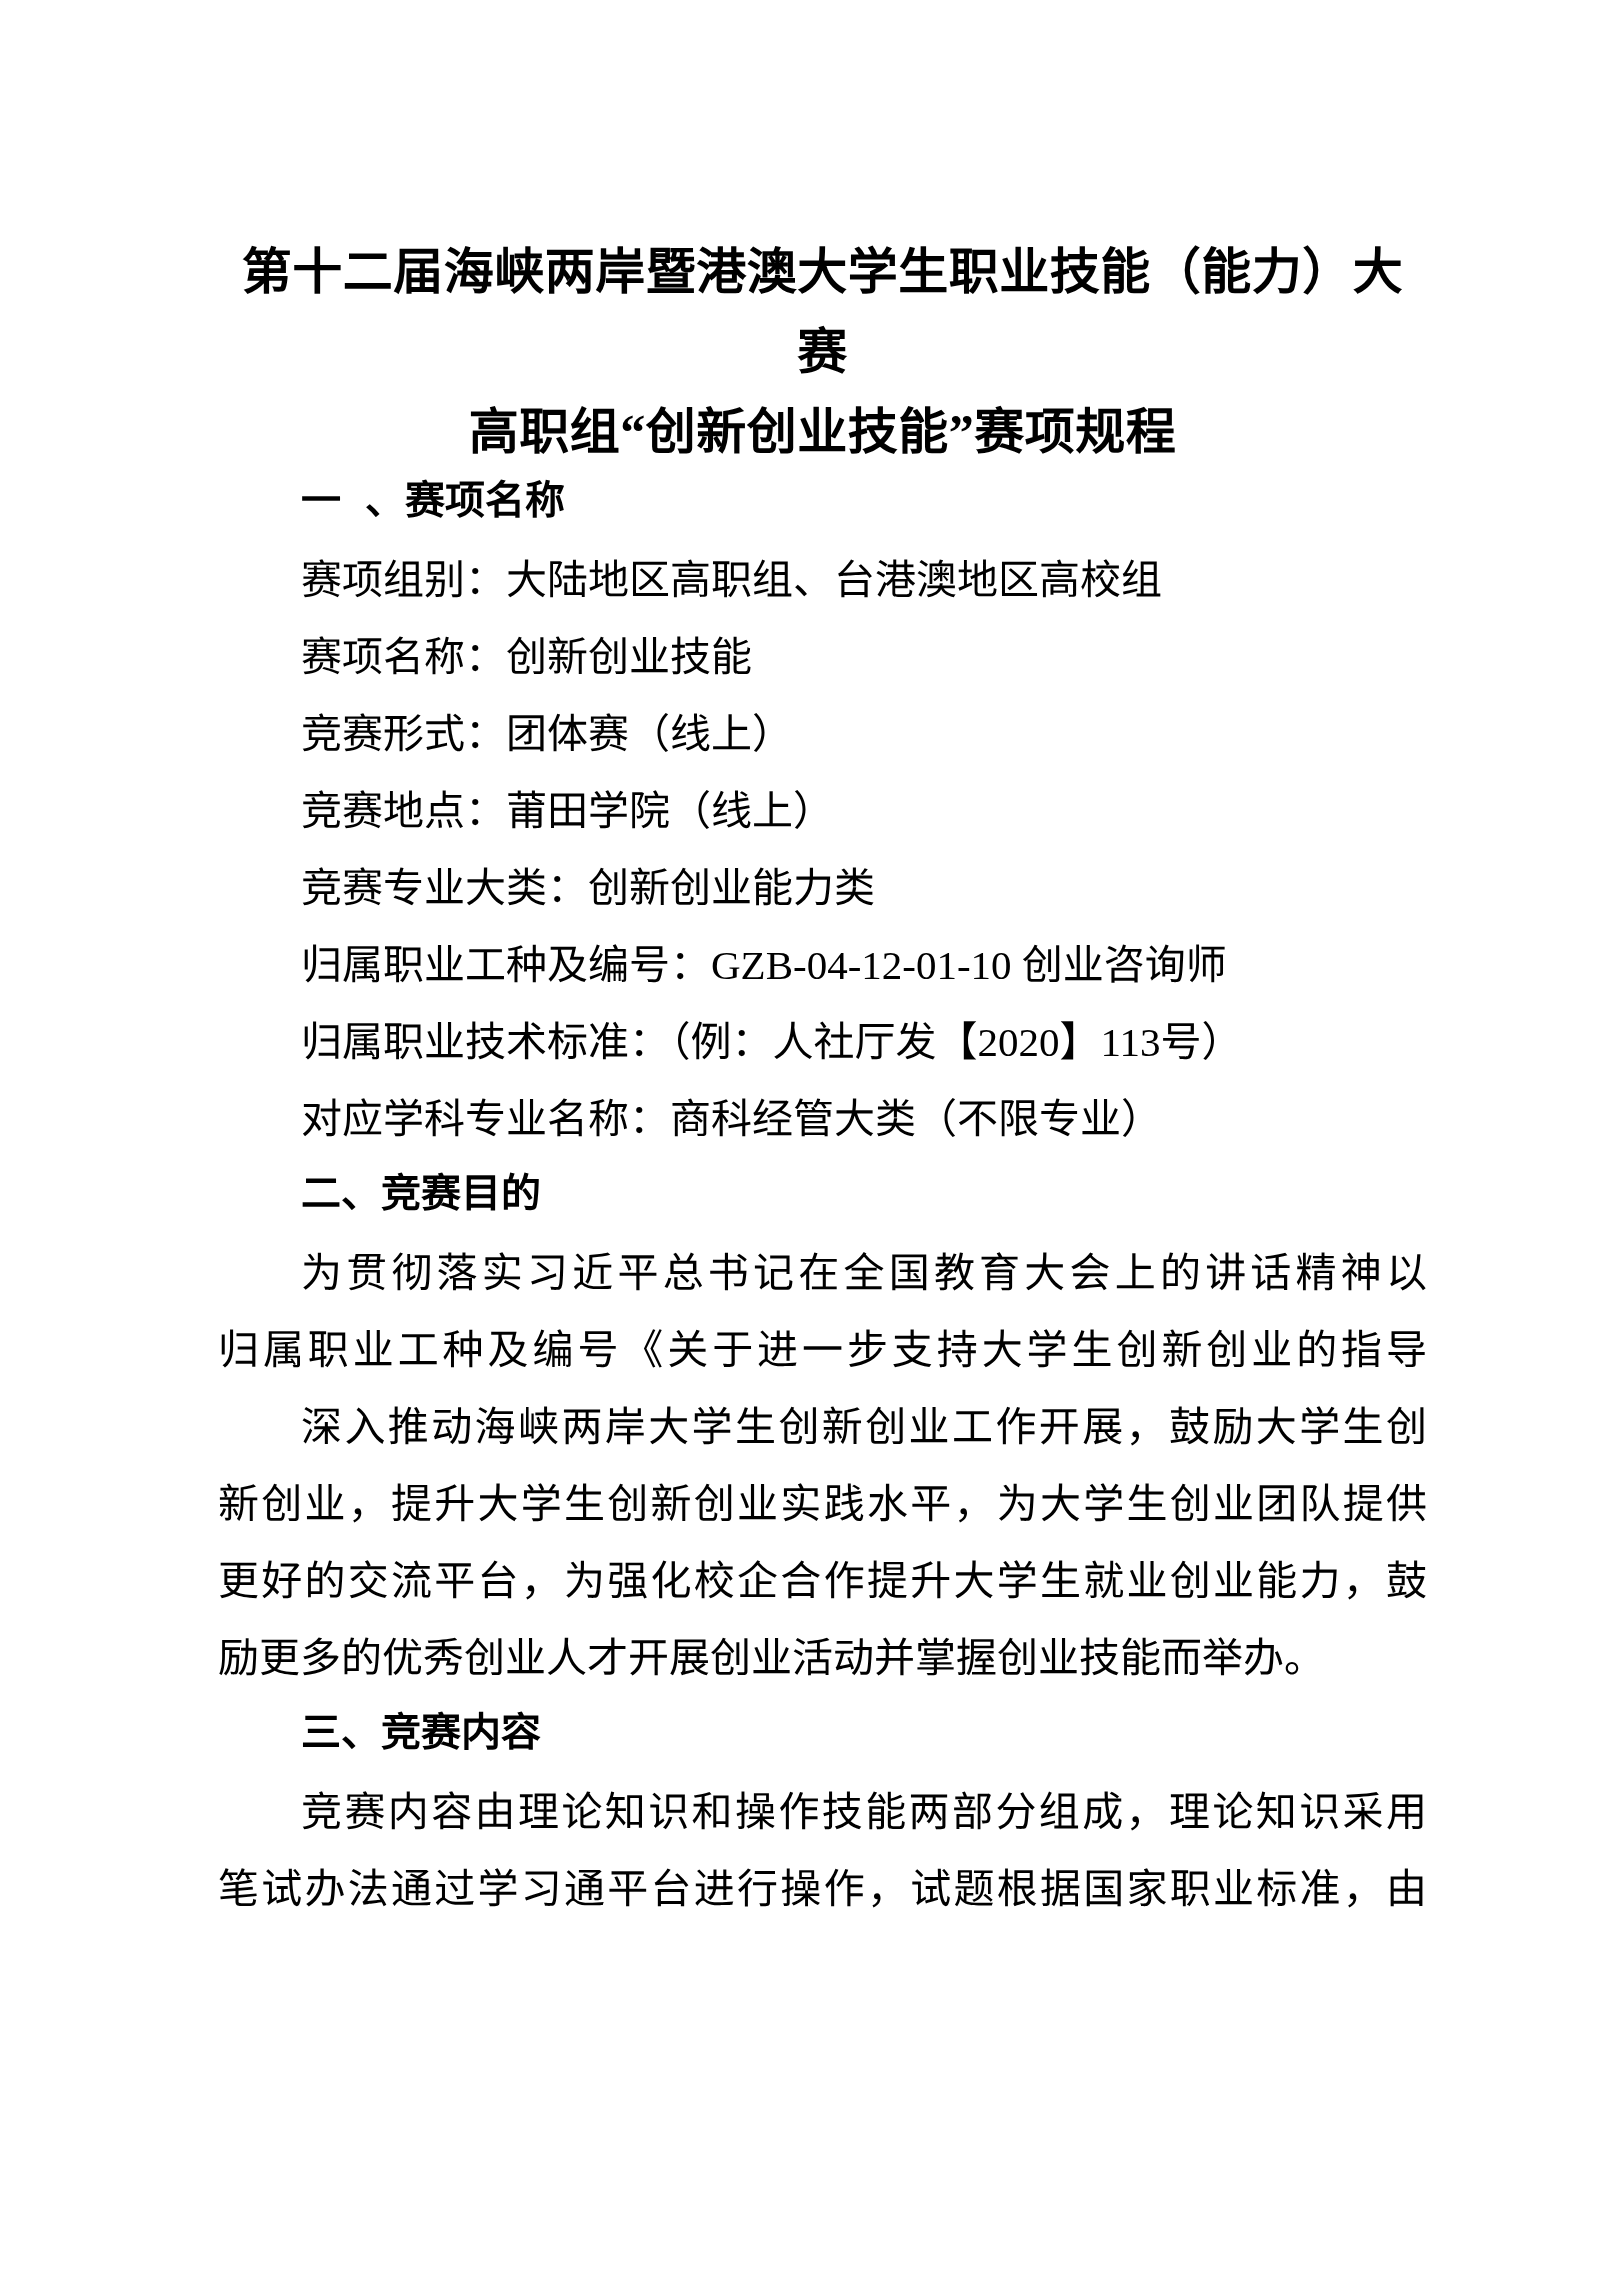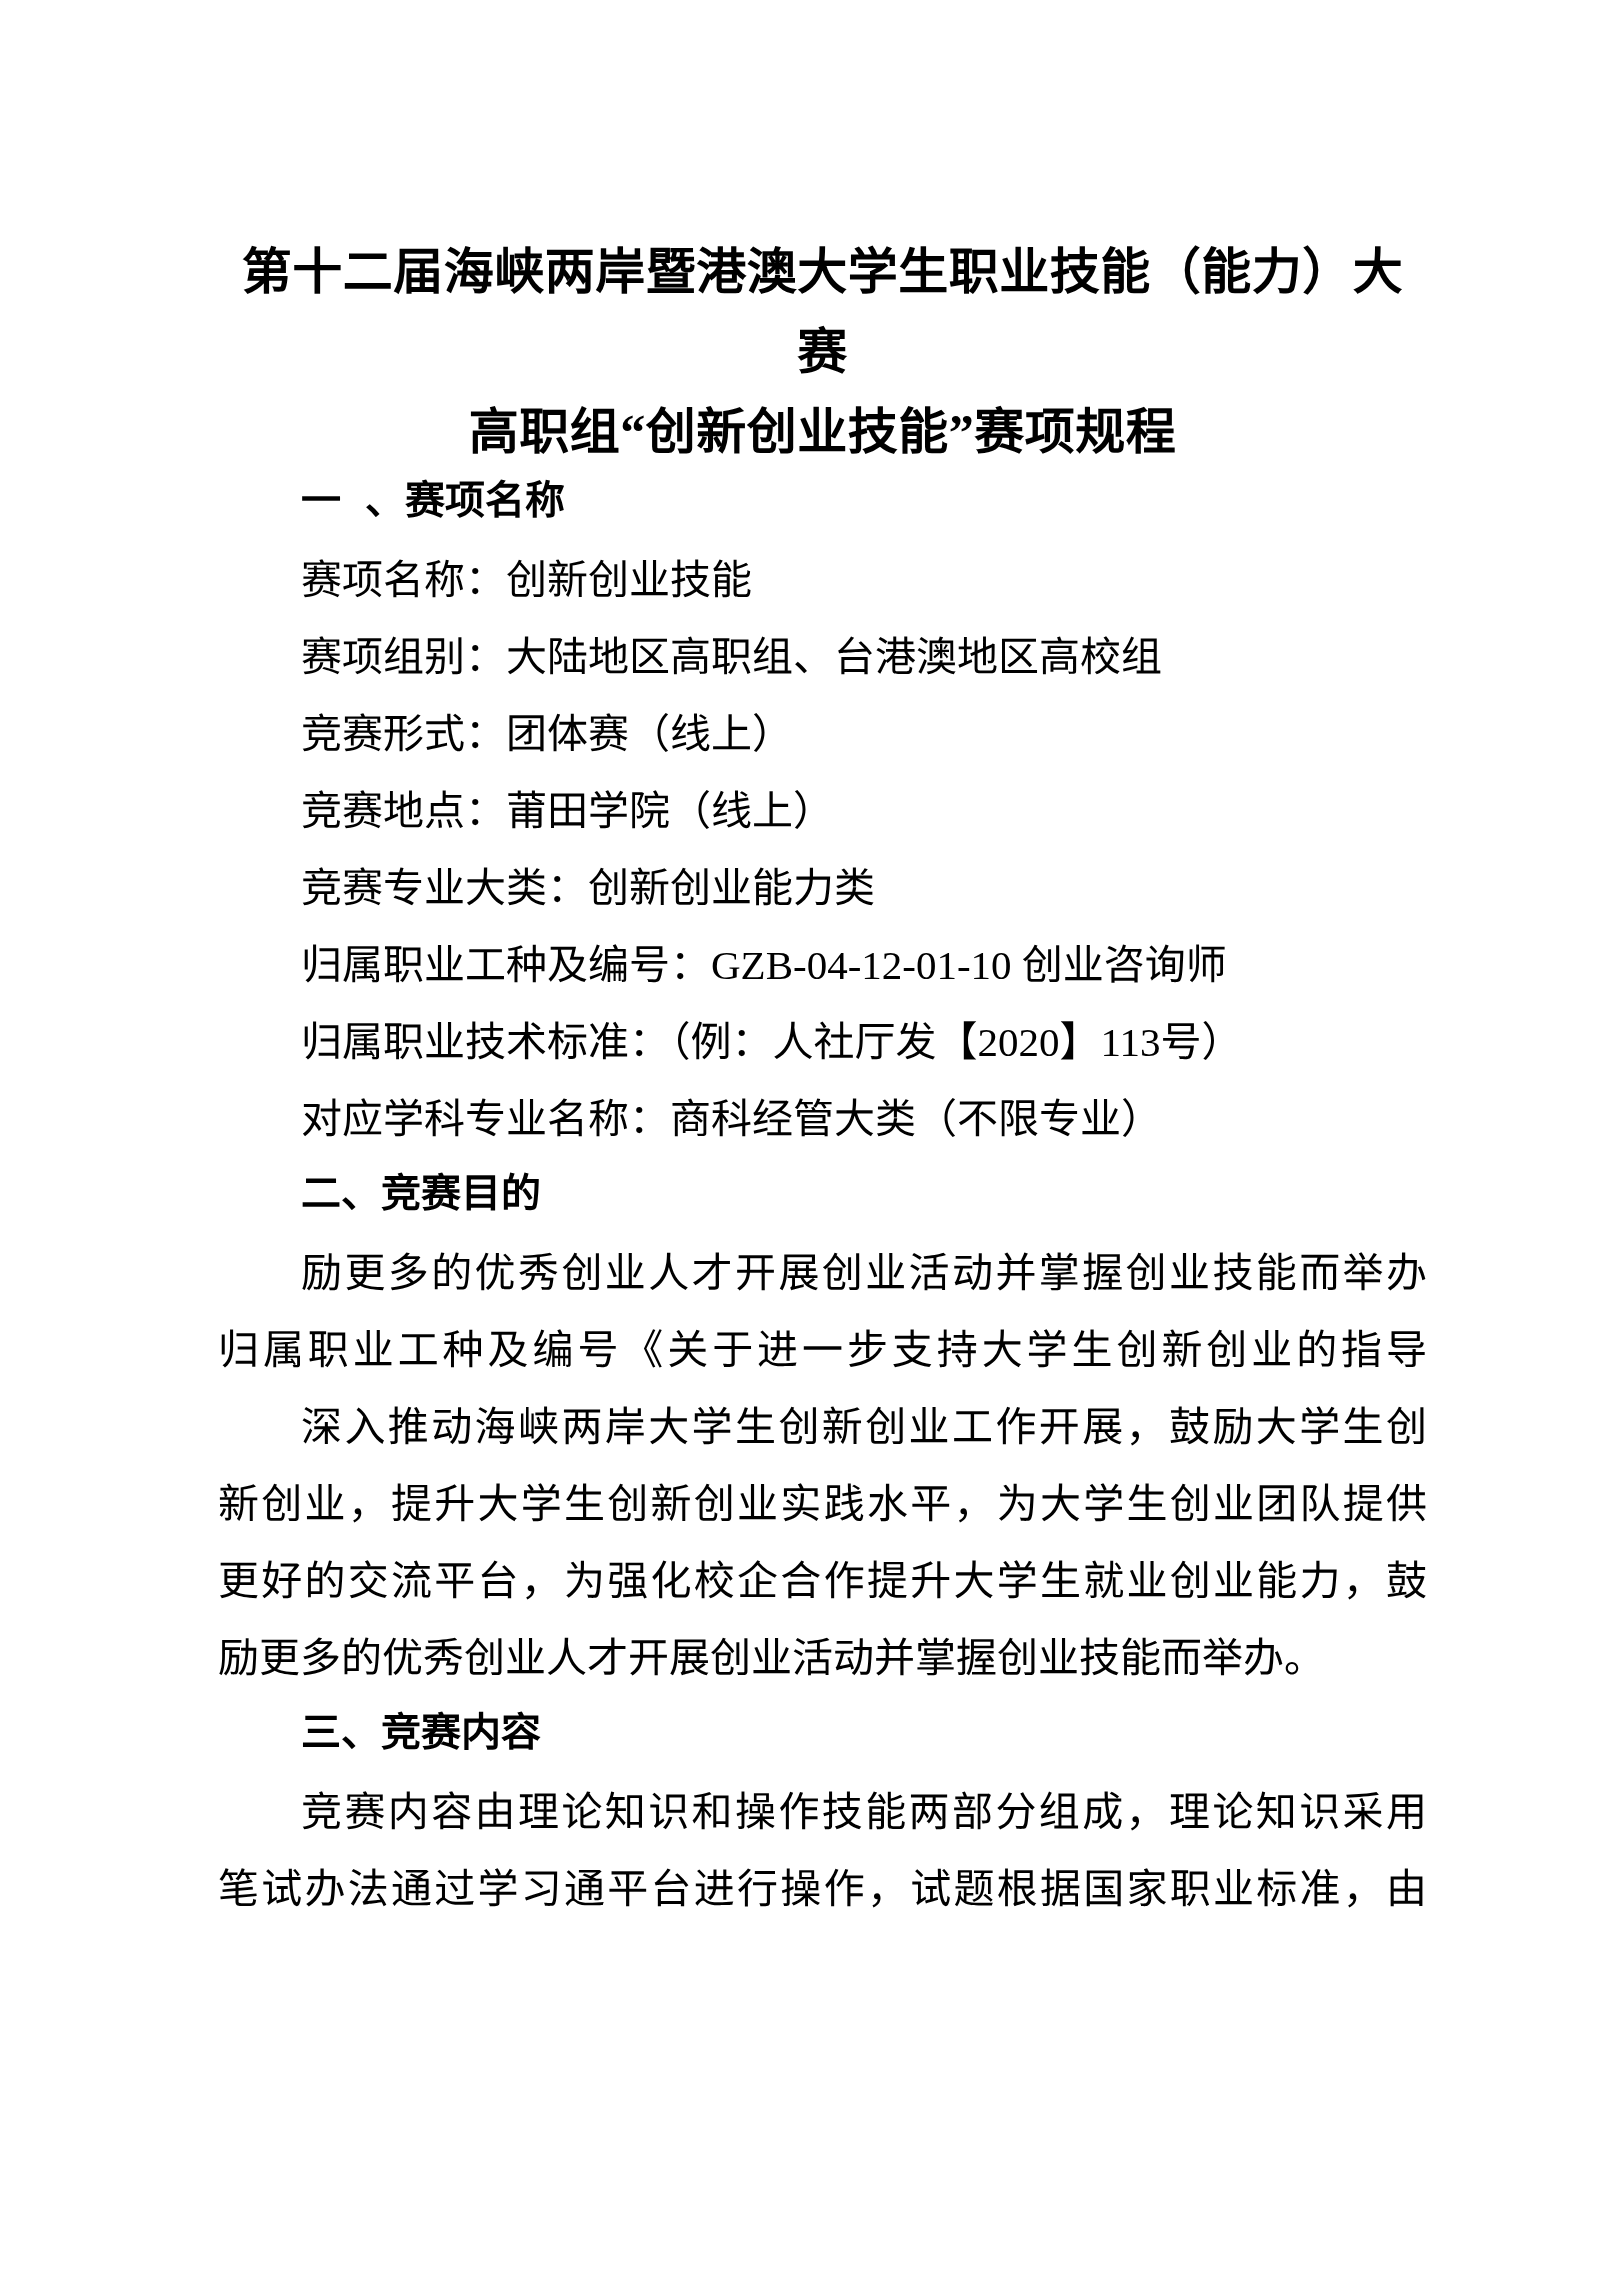--- a/index.html
+++ b/index.html
@@ -92,30 +92,30 @@
 <div class="sheet">
 
   <div class="title-block">
     <div>第十二届海峡两岸暨港澳大学生职业技能（能力）大赛</div>
     <div>高职组“创新创业技能”赛项规程</div>
   </div>
 
   <div class="doc-body">
 
   <div class="line heading">一 、赛项名称</div>
+      <div class="line label">赛项组别：大陆地区高职组、台港澳地区高校组</div>
       <div class="line label">赛项名称：创新创业技能</div>
-      <div class="line label">赛项组别：大陆地区高职组、台港澳地区高校组</div>
       <div class="line label">竞赛形式：团体赛（线上）</div>
       <div class="line label">竞赛地点：莆田学院（线上）</div>
       <div class="line label">竞赛专业大类：创新创业能力类</div>
       <div class="line label">归属职业工种及编号：GZB-04-12-01-10 创业咨询师</div>
       <div class="line label">归属职业技术标准：（例：人社厅发【2020】113号）</div>
       <div class="line label">对应学科专业名称：商科经管大类（不限专业）</div>
       <div class="line heading">二、竞赛目的</div>
-      <div class="line para-first-fill">励更多的优秀创业人才开展创业活动并掌握创业技能而举办</div>
+      <div class="line para-first-fill">为贯彻落实习近平总书记在全国教育大会上的讲话精神以</div>
       <div class="line cont-fill">归属职业工种及编号《关于进一步支持大学生创新创业的指导</div>
       <div class="line para-first-fill">深入推动海峡两岸大学生创新创业工作开展，鼓励大学生创</div>
       <div class="line cont-fill">新创业，提升大学生创新创业实践水平，为大学生创业团队提供</div>
       <div class="line cont-fill">更好的交流平台，为强化校企合作提升大学生就业创业能力，鼓</div>
       <div class="line cont">励更多的优秀创业人才开展创业活动并掌握创业技能而举办。</div>
       <div class="line heading">三、竞赛内容</div>
       <div class="line para-first-fill">竞赛内容由理论知识和操作技能两部分组成，理论知识采用</div>
       <div class="line cont-fill">笔试办法通过学习通平台进行操作，试题根据国家职业标准，由</div>
     </div>
 

